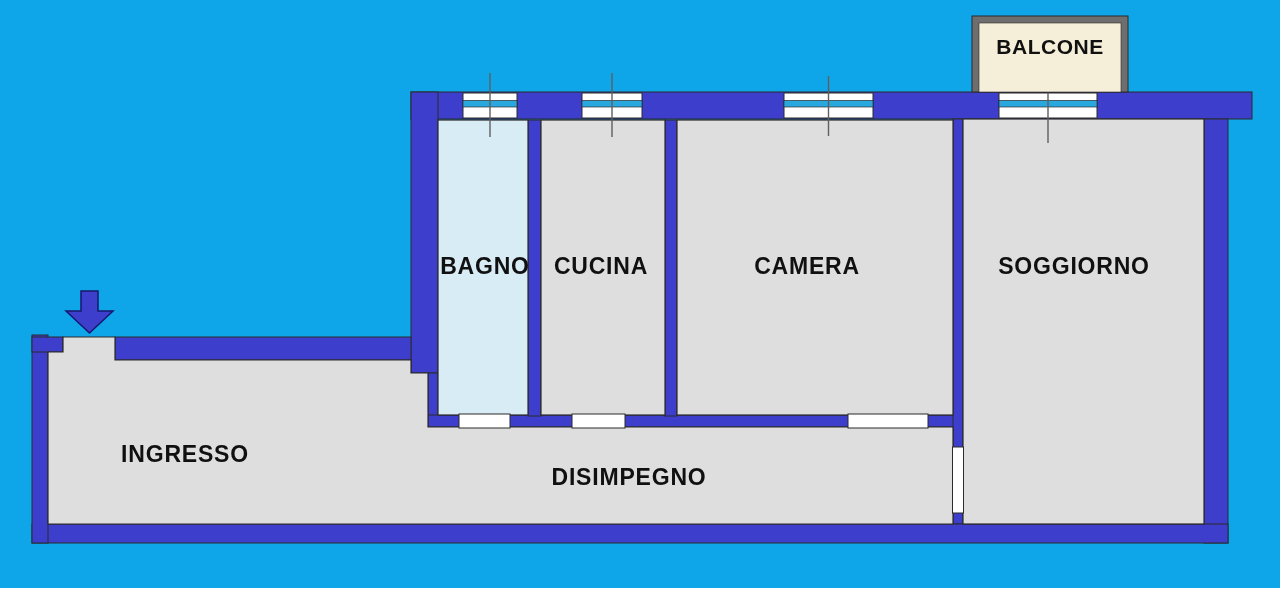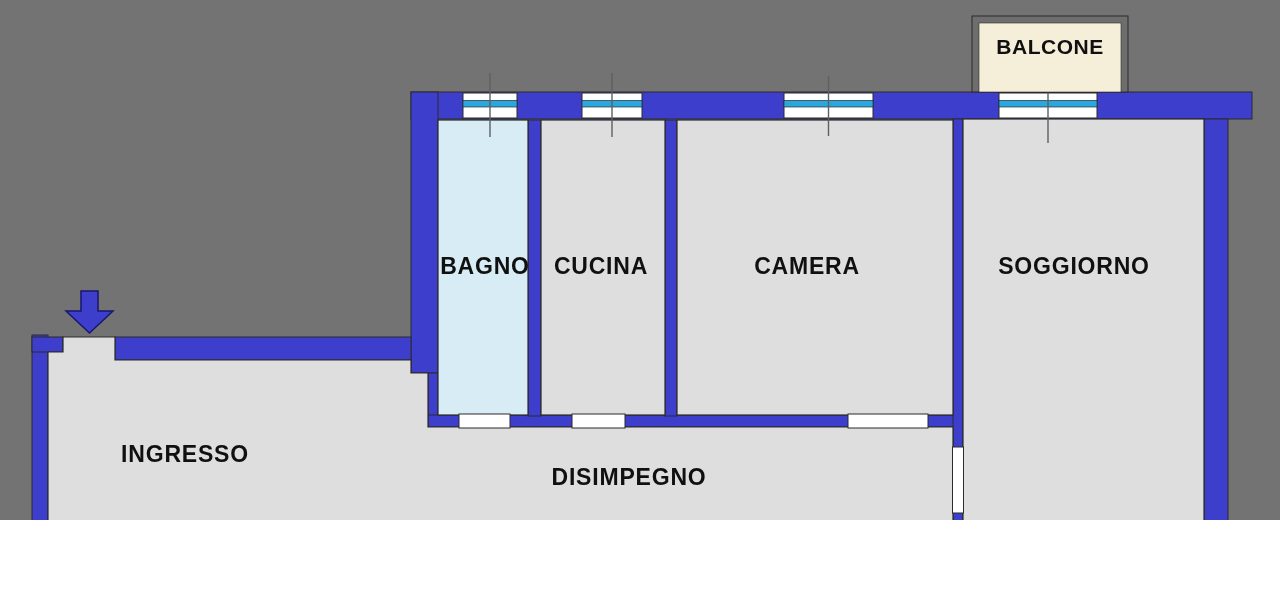--- a/index.html
+++ b/index.html
@@ -4,22 +4,22 @@
 <style>
   html, body {
     margin: 0;
     padding: 0;
     background: #ffffff;
     font-family: "Liberation Sans", sans-serif;
   }
   #canvas {
     position: relative;
     width: 1280px;
-    height: 520px;
-    background: #737373;
+    height: 588px;
+    background: #0ea5e9;
     overflow: hidden;
     text-align: right;
   }
   svg { display: block; }
   .wall      { fill: var(--wall); stroke: var(--outline); stroke-width: 1; }
   .floor     { fill: var(--floor); stroke: var(--outline); stroke-width: 1.2; }
   .bagno     { fill: var(--bagnoFloor); stroke: var(--outline); stroke-width: 1.2; }
   .doorgap   { fill: var(--doorGap); stroke: var(--outline); stroke-width: 1; }
   .winframe  { fill: #ffffff; stroke: var(--outline); stroke-width: 1; }
   .winglass  { fill: var(--windowGlass); stroke: var(--outline); stroke-width: 0.7; }

